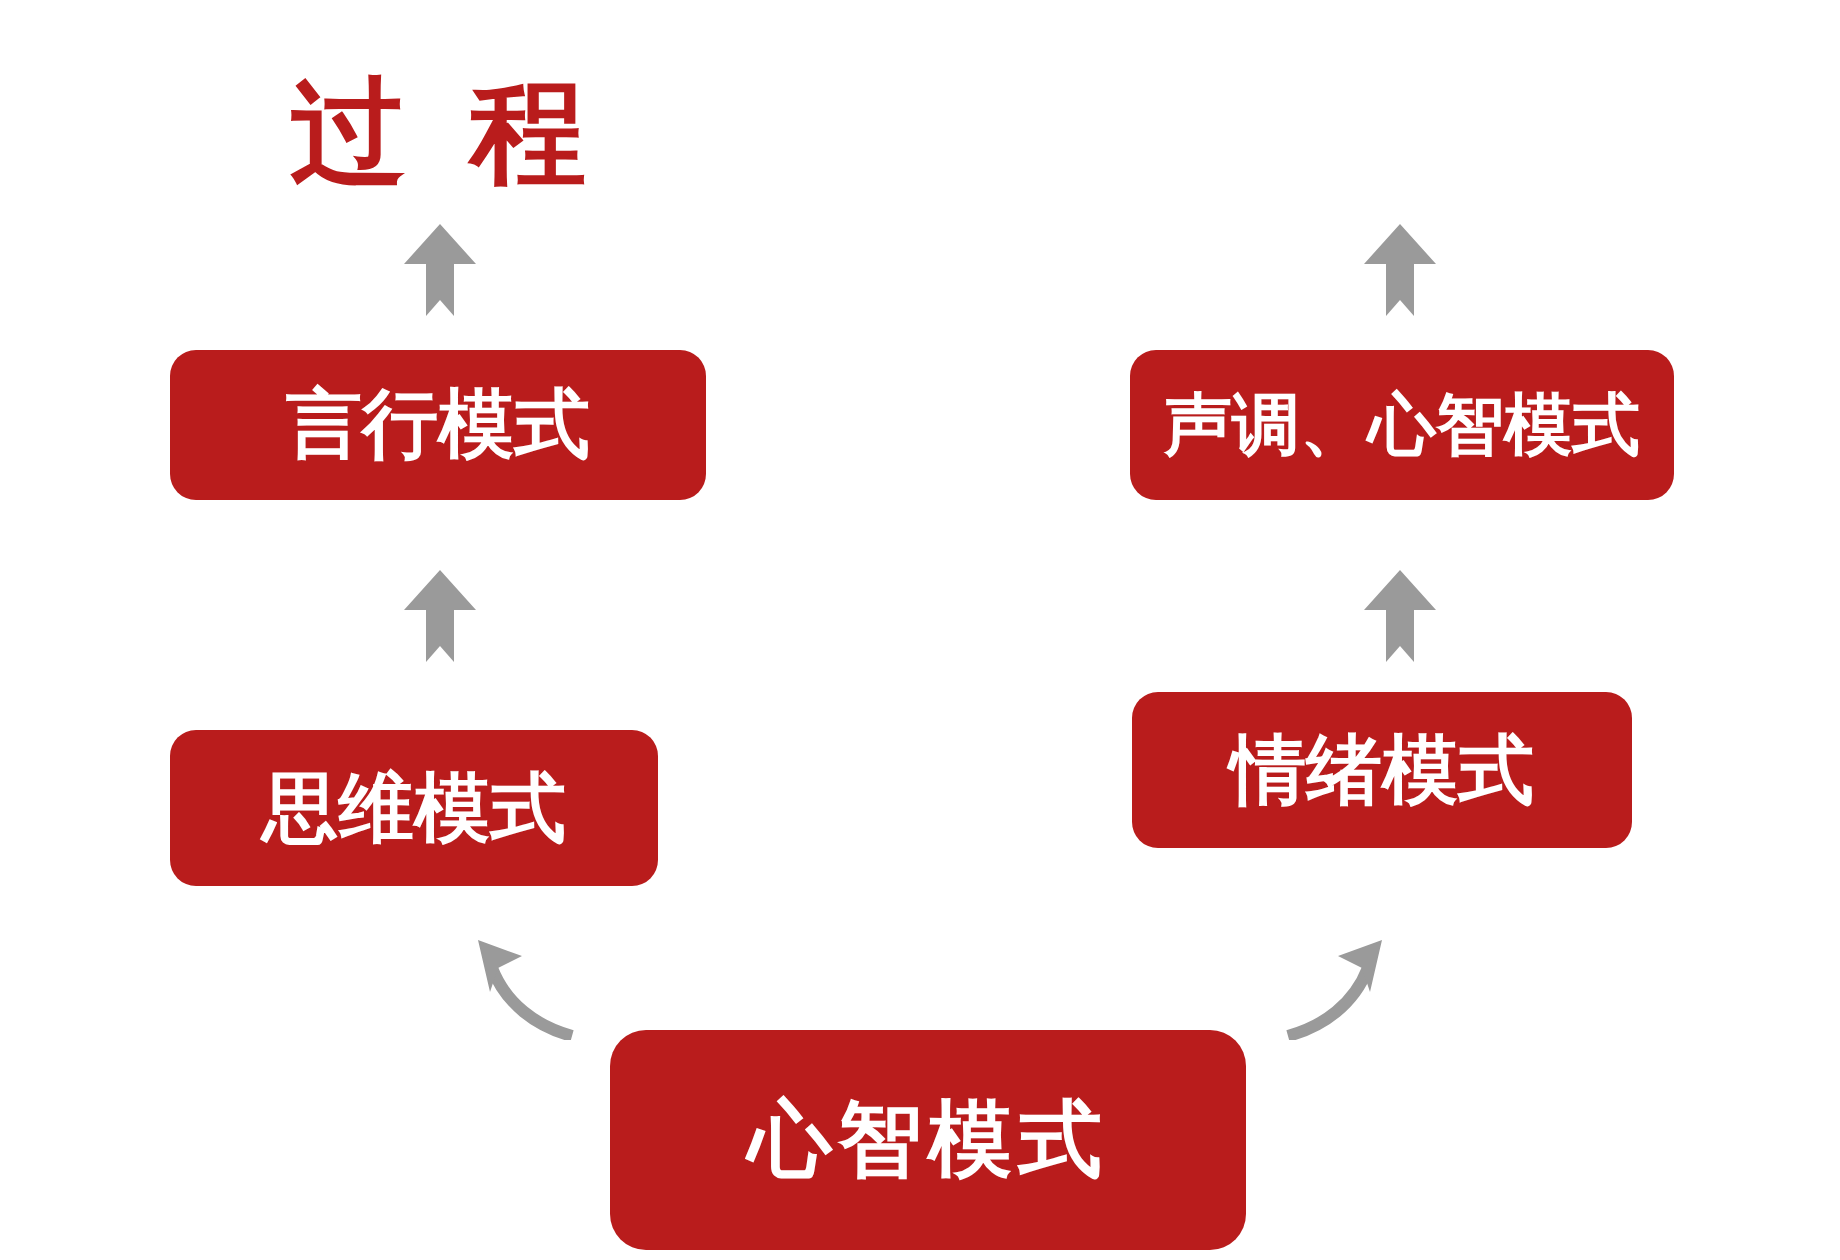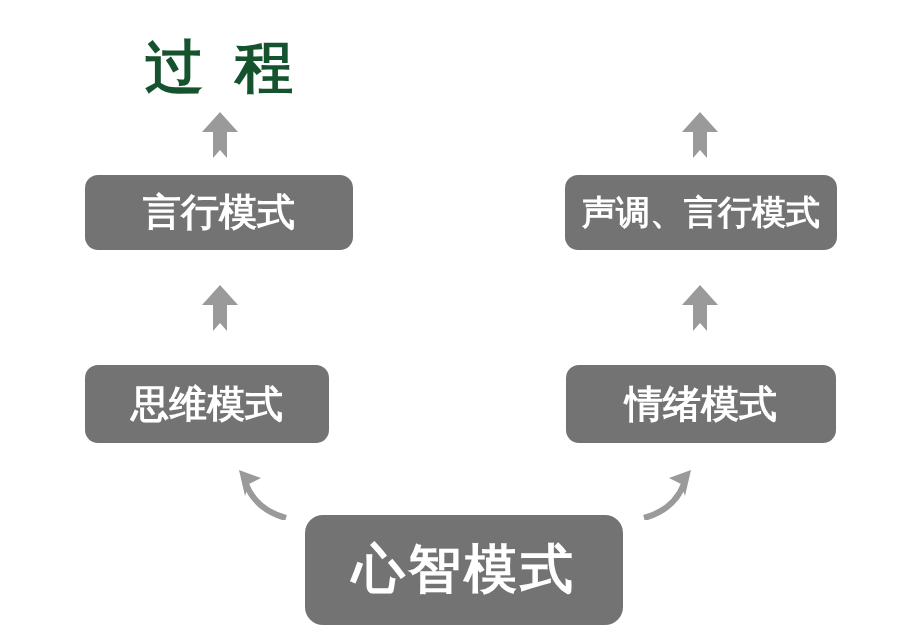--- a/index.html
+++ b/index.html
@@ -19,42 +19,42 @@
   }
   .col-title {
     position: absolute;
     top: 32px;
     width: 210px;
     text-align: center;
     font-size: 58px;
     line-height: 70px;
     font-weight: 700;
     letter-spacing: 8px;
-    color: #14532d;
+    color: #b91c1c;
     white-space: nowrap;
   }
   .title-process { left: 118px; }
   .title-effect  { left: 599px; }
 
   .node {
     position: absolute;
-    background: #737373;
+    background: #b91c1c;
     border-radius: 13px;
     color: #ffffff;
     font-weight: 700;
     display: flex;
     align-items: center;
     justify-content: center;
     white-space: nowrap;
   }
   .node-speech  { left: 85px;  top: 175px; width: 268px; height: 75px;  font-size: 38px; }
   .node-tone    { left: 565px; top: 175px; width: 272px; height: 75px;  font-size: 34px; }
   .node-think   { left: 85px;  top: 365px; width: 244px; height: 78px;  font-size: 38px; }
-  .node-emotion { left: 566px; top: 365px; width: 270px; height: 78px;  font-size: 38px; }
-  .node-mental  { left: 305px; top: 515px; width: 318px; height: 110px; font-size: 53px; border-radius: 18px; letter-spacing: 3px; }
+  .node-emotion { left: 566px; top: 346px; width: 250px; height: 78px;  font-size: 38px; }
+  .node-mental  { left: 305px; top: 515px; width: 318px; height: 110px; font-size: 42px; border-radius: 18px; letter-spacing: 3px; }
 
   .up-arrow {
     position: absolute;
     width: 36px;
     height: 46px;
   }
   .ua-left-1  { left: 202px; top: 112px; }
   .ua-left-2  { left: 202px; top: 285px; }
   .ua-right-1 { left: 682px; top: 112px; }
   .ua-right-2 { left: 682px; top: 285px; }
@@ -78,21 +78,21 @@
   <svg class="up-arrow ua-left-1" viewBox="0 0 36 46">
     <polygon points="18,0 36,20 25,20 25,46 18,38 11,46 11,20 0,20" fill="#9a9a9a"></polygon>
   </svg>
 
   <svg class="up-arrow ua-right-1" viewBox="0 0 36 46">
     <polygon points="18,0 36,20 25,20 25,46 18,38 11,46 11,20 0,20" fill="#9a9a9a"></polygon>
   </svg>
 
   <div class="node node-speech">言行模式</div>
 
-  <div class="node node-tone">声调、言行模式</div>
+  <div class="node node-tone">声调、心智模式</div>
 
   <svg class="up-arrow ua-left-2" viewBox="0 0 36 46">
     <polygon points="18,0 36,20 25,20 25,46 18,38 11,46 11,20 0,20" fill="#9a9a9a"></polygon>
   </svg>
 
   <svg class="up-arrow ua-right-2" viewBox="0 0 36 46">
     <polygon points="18,0 36,20 25,20 25,46 18,38 11,46 11,20 0,20" fill="#9a9a9a"></polygon>
   </svg>
 
   <div class="node node-think">思维模式</div>

